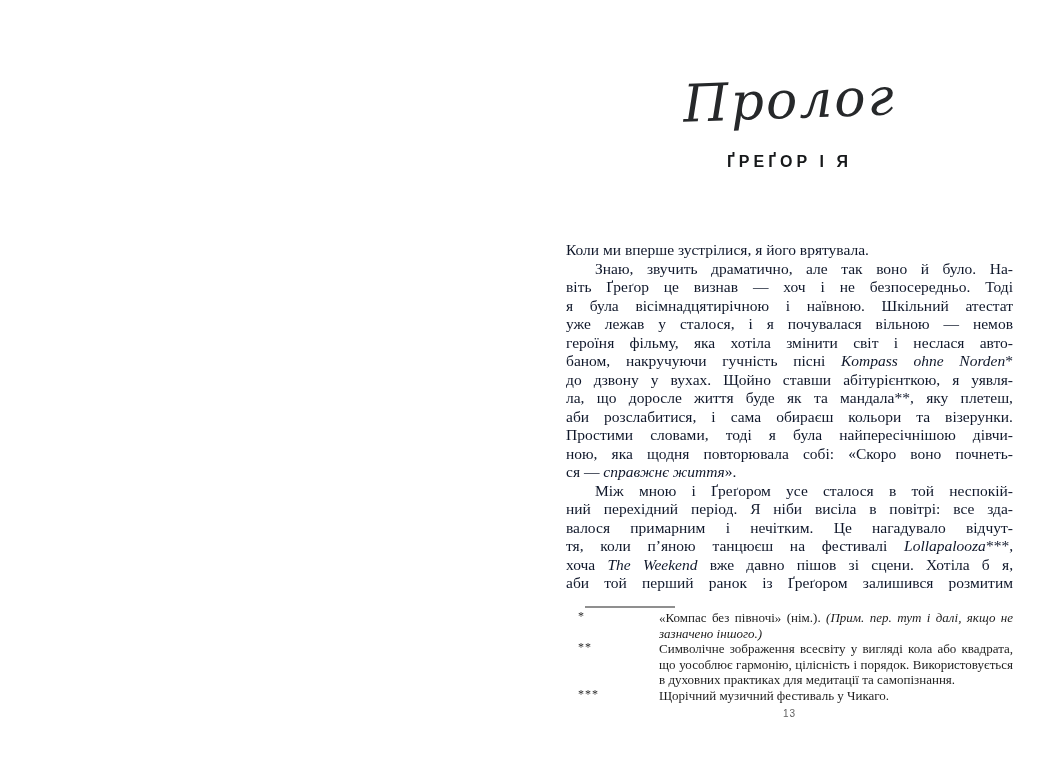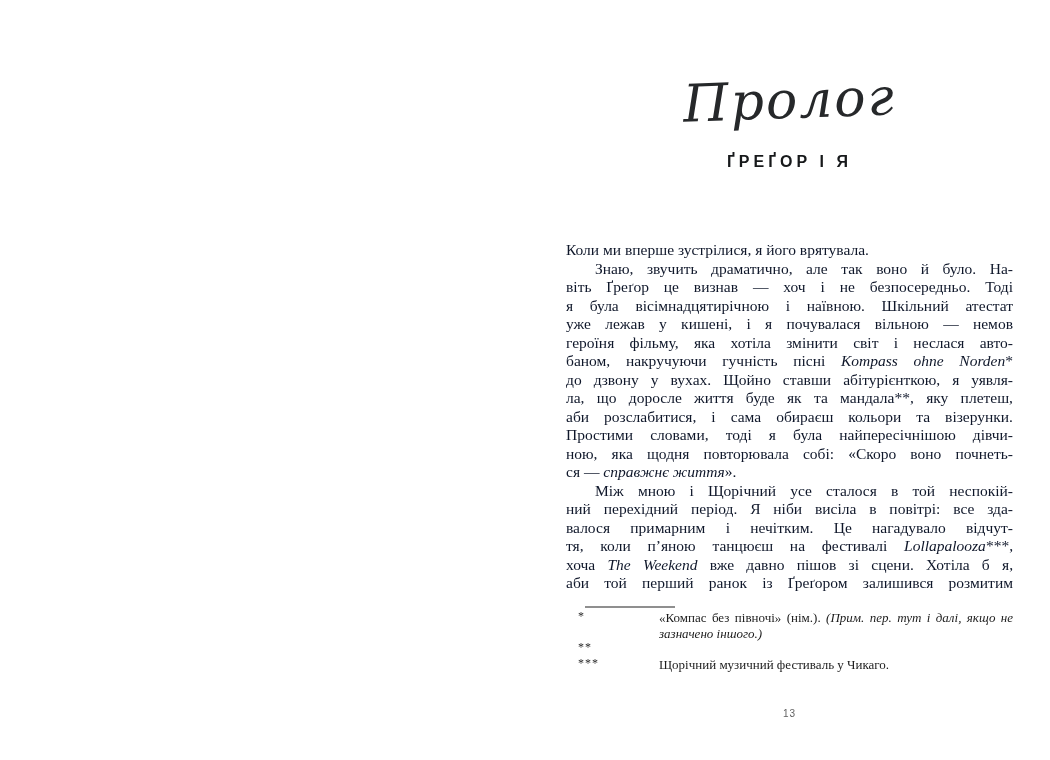--- a/index.html
+++ b/index.html
@@ -102,49 +102,54 @@
 
     <div class="script-title">Пролог</div>
 
     <div class="subtitle">ҐРЕҐОР І Я</div>
 
     <div class="body-lines">
         <div class="line"><span>Коли ми вперше зустрілися, я його врятувала.</span></div>
         <div class="line j ind"><span>Знаю, звучить драматично, але так воно й було. На-</span></div>
         <div class="line j"><span>віть Ґреґор це визнав — хоч і не безпосередньо. Тоді</span></div>
         <div class="line j"><span>я була вісімнадцятирічною і наївною. Шкільний атестат</span></div>
-        <div class="line j"><span>уже лежав у кишені, і я почувалася вільною — немов</span></div>
+        <div class="line j"><span>уже лежав у сталося, і я почувалася вільною — немов</span></div>
         <div class="line j"><span>героїня фільму, яка хотіла змінити світ і неслася авто-</span></div>
         <div class="line j"><span>баном, накручуючи гучність пісні </span><span class="it">Kompass ohne Norden</span><span>*</span></div>
         <div class="line j"><span>до дзвону у вухах. Щойно ставши абітурієнткою, я уявля-</span></div>
         <div class="line j"><span>ла, що доросле життя буде як та мандала**, яку плетеш,</span></div>
         <div class="line j"><span>аби розслабитися, і сама обираєш кольори та візерунки.</span></div>
         <div class="line j"><span>Простими словами, тоді я була найпересічнішою дівчи-</span></div>
         <div class="line j"><span>ною, яка щодня повторювала собі: «Скоро воно почнеть-</span></div>
         <div class="line"><span>ся — </span><span class="it">справжнє життя</span><span>».</span></div>
-        <div class="line j ind"><span>Між мною і Щорічний усе сталося в той неспокій-</span></div>
+        <div class="line j ind"><span>Між мною і Ґреґором усе сталося в той неспокій-</span></div>
         <div class="line j"><span>ний перехідний період. Я ніби висіла в повітрі: все зда-</span></div>
         <div class="line j"><span>валося примарним і нечітким. Це нагадувало відчут-</span></div>
         <div class="line j"><span>тя, коли п’яною танцюєш на фестивалі </span><span class="it">Lollapalooza</span><span>***,</span></div>
         <div class="line j"><span>хоча </span><span class="it">The Weekend</span><span> вже давно пішов зі сцени. Хотіла б я,</span></div>
         <div class="line j"><span>аби той перший ранок із Ґреґором залишився розмитим</span></div>
       </div>
 
     <div class="sep"></div>
 
     <div class="footnotes">
         <div class="note">
           <div class="note-marker">*</div>
           <div class="note-body">
             <div class="line j"><span>«Компас без півночі» (нім.). </span><span class="it">(Прим. пер. тут і далі, якщо не</span></div>
             <div class="line"><span class="it">зазначено іншого.)</span></div>
           </div>
         </div>
         <div class="note">
           <div class="note-marker">**</div>
+          <div class="note-body">
+            <div class="line j"><span>Символічне зображення всесвіту у вигляді кола або квадрата,</span></div>
+            <div class="line j"><span>що уособлює гармонію, цілісність і порядок. Використовується</span></div>
+            <div class="line"><span>в духовних практиках для медитації та самопізнання.</span></div>
+          </div>
         </div>
         <div class="note">
           <div class="note-marker">***</div>
           <div class="note-body">
             <div class="line"><span>Щорічний музичний фестиваль у Чикаго.</span></div>
           </div>
         </div>
       </div>
 
     <div class="pagenum">13</div>

